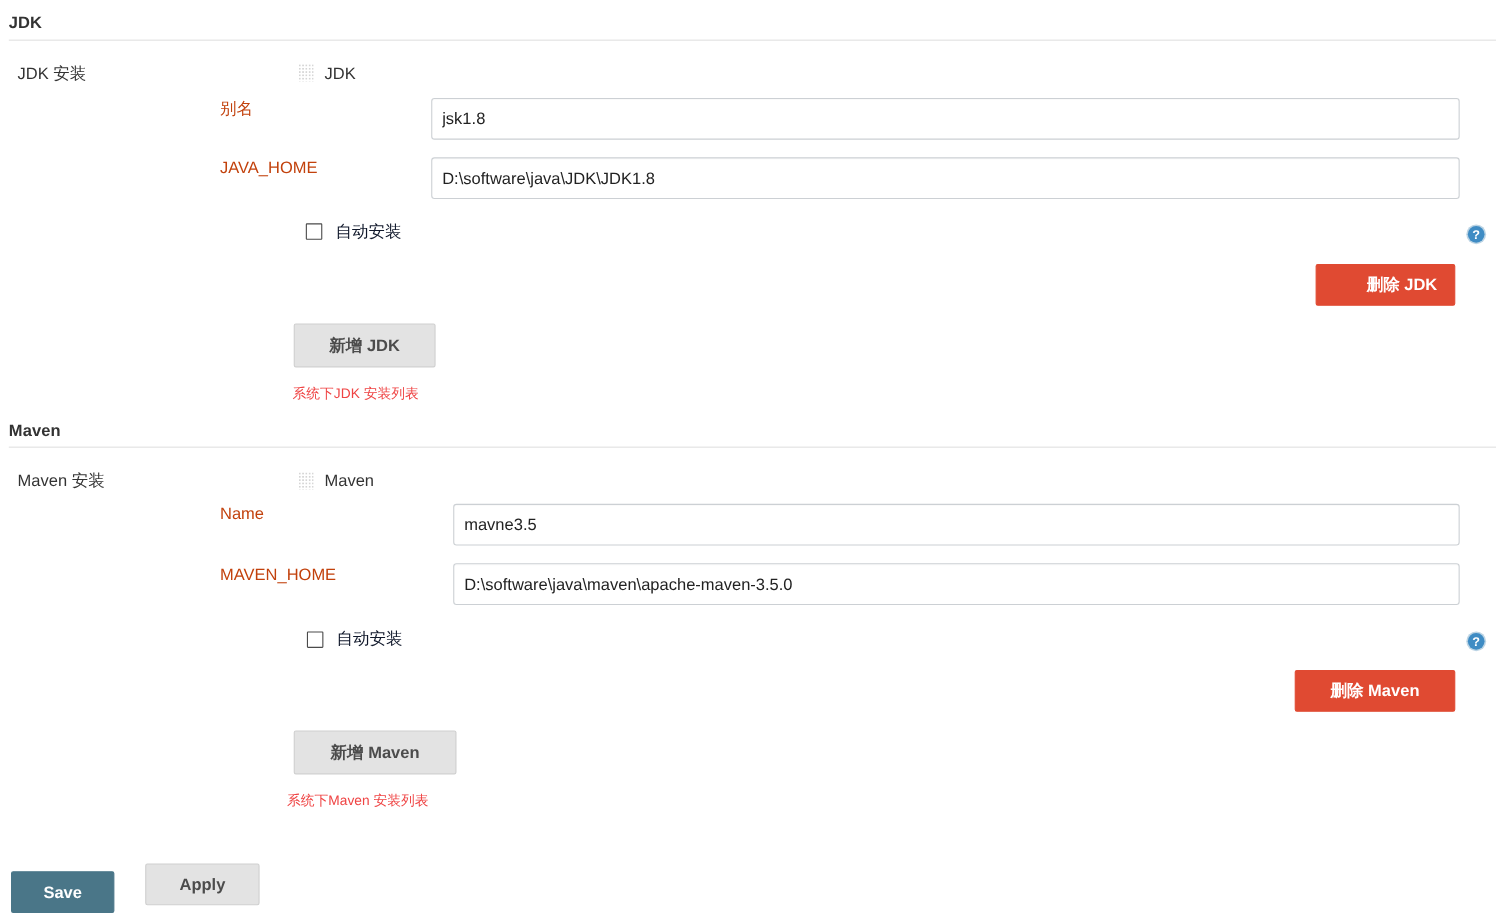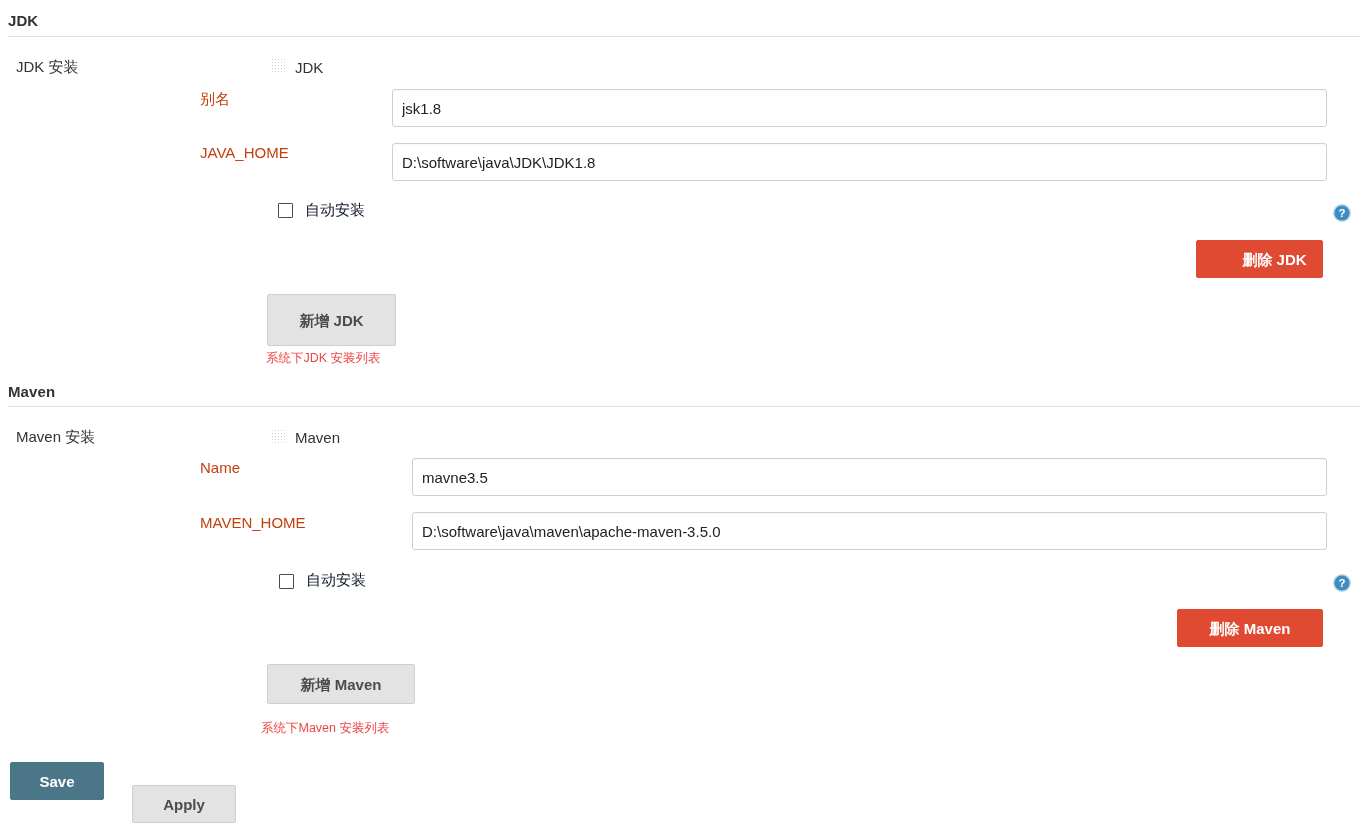--- a/index.html
+++ b/index.html
@@ -177,21 +177,21 @@
   <div class="help-icon" style="left:1332px; top:203px;">
     <svg width="20" height="20" viewBox="0 0 20 20" aria-hidden="true">
       <circle cx="10" cy="10" r="9" fill="#bcd4e4"></circle>
       <circle cx="10" cy="10" r="7.6" fill="#3f8cc4"></circle>
       <text x="10" y="14.4" text-anchor="middle" font-family="Liberation Sans, sans-serif" font-size="11.5" font-weight="bold" fill="#ffffff">?</text>
     </svg>
   </div>
 
   <div class="btn btn-danger" style="left:1196px; top:240px; width:127px; height:38px;padding-left:30px;">删除 JDK</div>
 
-  <div class="btn btn-grey" style="left:267px; top:294px; width:129px; height:52px;">新增 JDK</div>
+  <div class="btn btn-grey" style="left:267px; top:294px; width:129px; height:40px;">新增 JDK</div>
 
   <div class="hint" style="left:266px; top:350px;">系统下JDK 安装列表</div>
 </div>
 
 <div>
 
   <div class="section-head" style="top:383px;">Maven</div>
   <div class="section-rule" style="top:406px;"></div>
 
   <div class="row-label" style="top:428px;">Maven 安装</div>
@@ -217,15 +217,15 @@
   </div>
 
   <div class="btn btn-danger" style="left:1177px; top:609px; width:146px; height:38px;">删除 Maven</div>
 
   <div class="btn btn-grey" style="left:267px; top:664px; width:148px; height:40px;">新增 Maven</div>
 
   <div class="hint" style="left:261px; top:720px;">系统下Maven 安装列表</div>
 </div>
 
 <div>
-  <div class="btn btn-primary" style="left:10px; top:762px; width:94px; height:38px;">Save</div>
+  <div class="btn btn-primary" style="left:10px; top:792px; width:94px; height:38px;">Save</div>
   <div class="btn btn-grey" style="left:132px; top:785px; width:104px; height:38px;">Apply</div>
 </div>
 
 </body></html>

